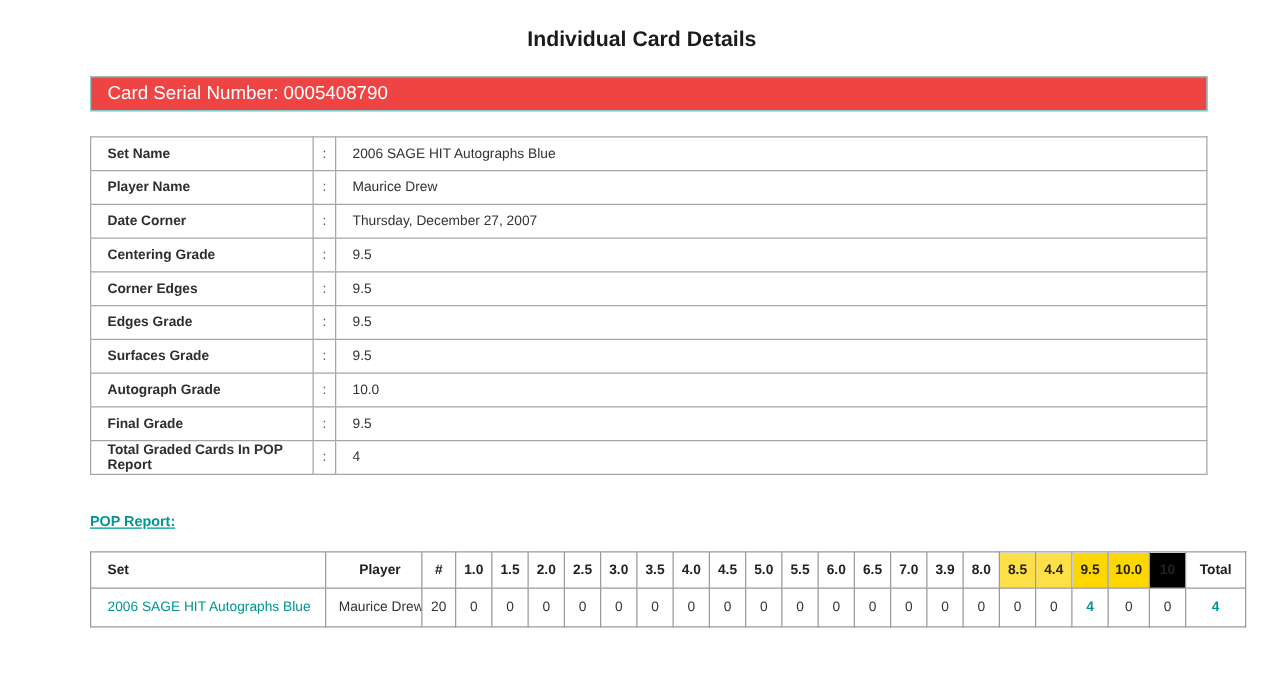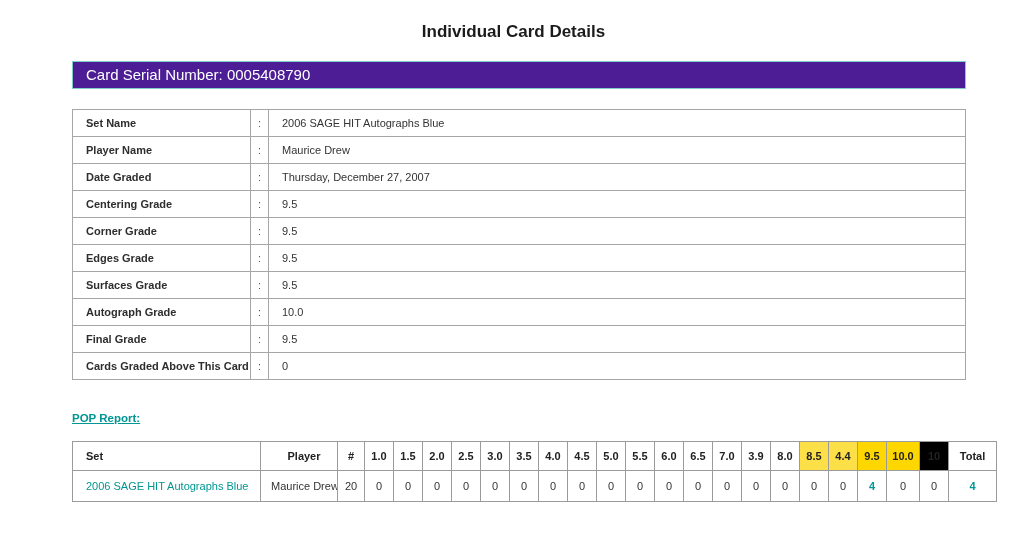--- a/index.html
+++ b/index.html
@@ -17,21 +17,21 @@
     color: #1b1b1b;
   }
   .container {
     width: 894px;
     margin-left: 72px;
   }
   .serial-bar {
     margin-top: 19px;
     height: 28px;
     line-height: 26px;
-    background: #4c1d95;
+    background: #ef4444;
     border: 1px solid #7fccca;
     color: #ffffff;
     font-size: 15px;
     padding-left: 13px;
   }
   table { border-collapse: collapse; }
   .details-table {
     width: 100%;
     margin-top: 20px;
     font-size: 11px;
@@ -110,31 +110,31 @@
         <td class="lbl">Set Name</td>
         <td class="sep">:</td>
         <td class="val">2006 SAGE HIT Autographs Blue</td>
       </tr>
       <tr>
         <td class="lbl">Player Name</td>
         <td class="sep">:</td>
         <td class="val">Maurice Drew</td>
       </tr>
       <tr>
-        <td class="lbl">Date Graded</td>
+        <td class="lbl">Date Corner</td>
         <td class="sep">:</td>
         <td class="val">Thursday, December 27, 2007</td>
       </tr>
       <tr>
         <td class="lbl">Centering Grade</td>
         <td class="sep">:</td>
         <td class="val">9.5</td>
       </tr>
       <tr>
-        <td class="lbl">Corner Grade</td>
+        <td class="lbl">Corner Edges</td>
         <td class="sep">:</td>
         <td class="val">9.5</td>
       </tr>
       <tr>
         <td class="lbl">Edges Grade</td>
         <td class="sep">:</td>
         <td class="val">9.5</td>
       </tr>
       <tr>
         <td class="lbl">Surfaces Grade</td>
@@ -145,23 +145,23 @@
         <td class="lbl">Autograph Grade</td>
         <td class="sep">:</td>
         <td class="val">10.0</td>
       </tr>
       <tr>
         <td class="lbl">Final Grade</td>
         <td class="sep">:</td>
         <td class="val">9.5</td>
       </tr>
       <tr>
-        <td class="lbl">Cards Graded Above This Card</td>
-        <td class="sep">:</td>
-        <td class="val">0</td>
+        <td class="lbl">Total Graded Cards In POP Report</td>
+        <td class="sep">:</td>
+        <td class="val">4</td>
       </tr>
     </tbody>
   </table>
 
   <div class="pop-link-wrap">
     <a class="pop-link">POP Report: </a>
   </div>
 
   <table class="pop-table">
     <thead>

